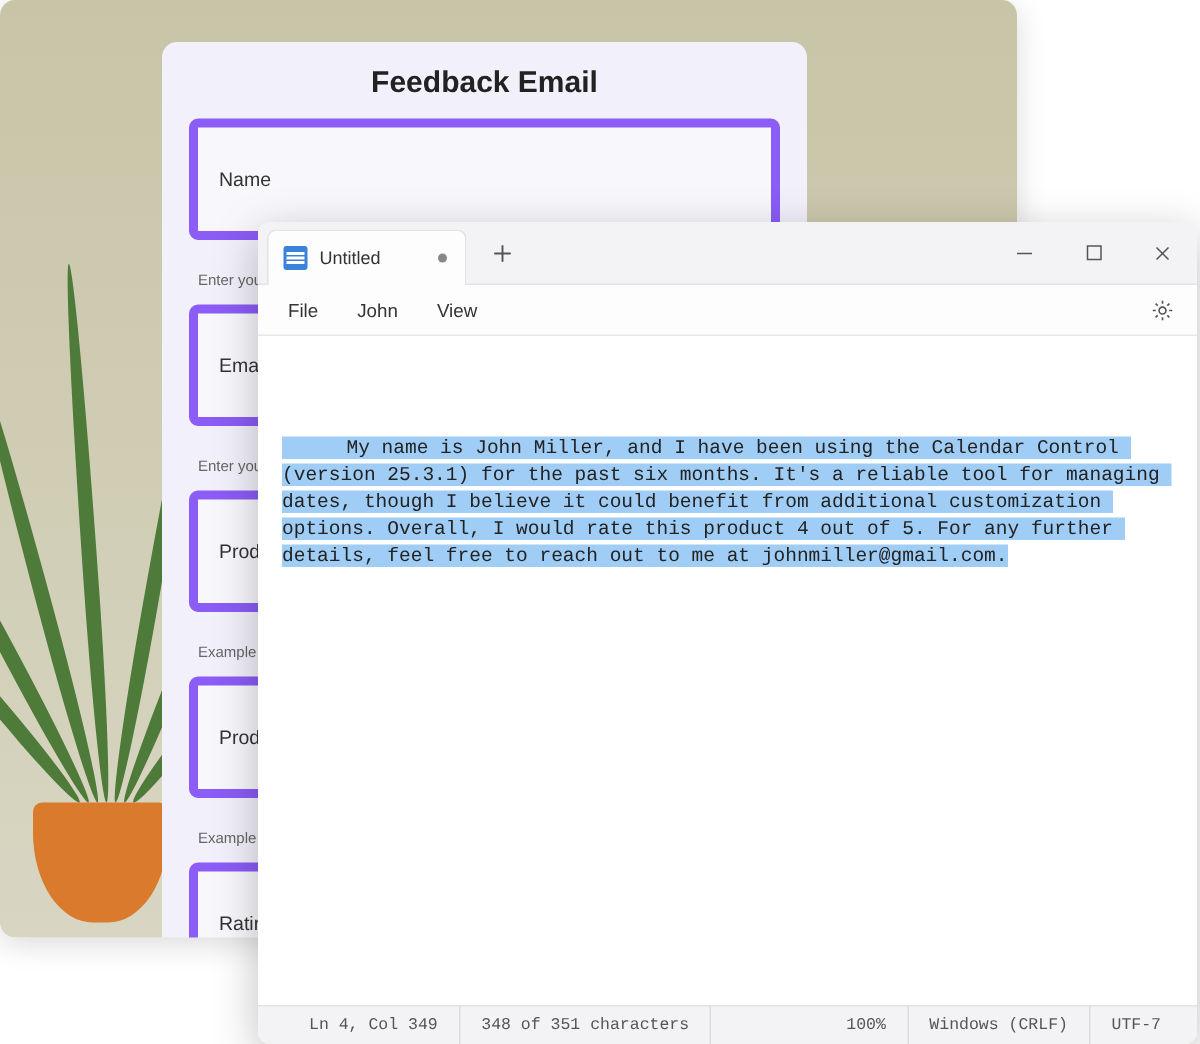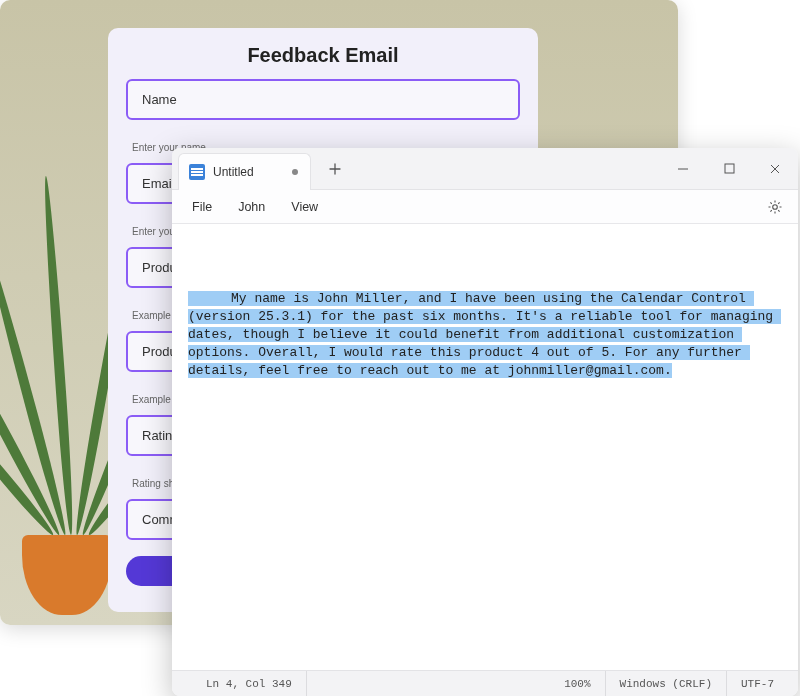--- a/index.html
+++ b/index.html
@@ -61,23 +61,23 @@
     }
     .form-title {
       text-align: center;
       font-weight: 700;
       font-size: 20px;
       margin-bottom: 12px;
       color: #222;
     }
     .form-field {
       background: #f8f7fc;
-      border: 2px solid #8b5cf6;
+      border: 6px solid #8b5cf6;
       border-radius: 6px;
-      padding: 11px 14px;
+      padding: 27px 14px;
       font-size: 13px;
       color: #333;
       margin-top: 10px;
     }
     .form-hint {
       font-size: 10px;
       color: #666;
       padding: 6px 6px 0 6px;
       margin-top: 16px;
     }
@@ -321,18 +321,19 @@
         <path d="M8 1.5v2M8 12.5v2M1.5 8h2M12.5 8h2M3.4 3.4l1.4 1.4M11.2 11.2l1.4 1.4M12.6 3.4l-1.4 1.4M4.8 11.2l-1.4 1.4" stroke="#555" stroke-width="1.1"></path>
       </svg>
     </div>
   </div>
 
   <div class="np-editor"><div class="np-editor-spacer"></div><span class="selected">My name is John Miller, and I have been using the Calendar Control (version 25.3.1) for the past six months. It's a reliable tool for managing dates, though I believe it could benefit from additional customization options. Overall, I would rate this product 4 out of 5. For any further details, feel free to reach out to me at johnmiller@gmail.com.</span></div>
 
   <div class="np-status">
     <div class="lead"></div>
     <div class="np-status-cell">Ln 4, Col 349</div>
+    <div class="np-status-cell">348 of 351 characters</div>
     <div style="flex:1"></div>
     <div class="np-status-cell">100%</div>
     <div class="np-status-cell">Windows (CRLF)</div>
     <div class="np-status-cell" style="border-right:none">UTF-7</div>
   </div>
 </div>
 
 </body></html>

